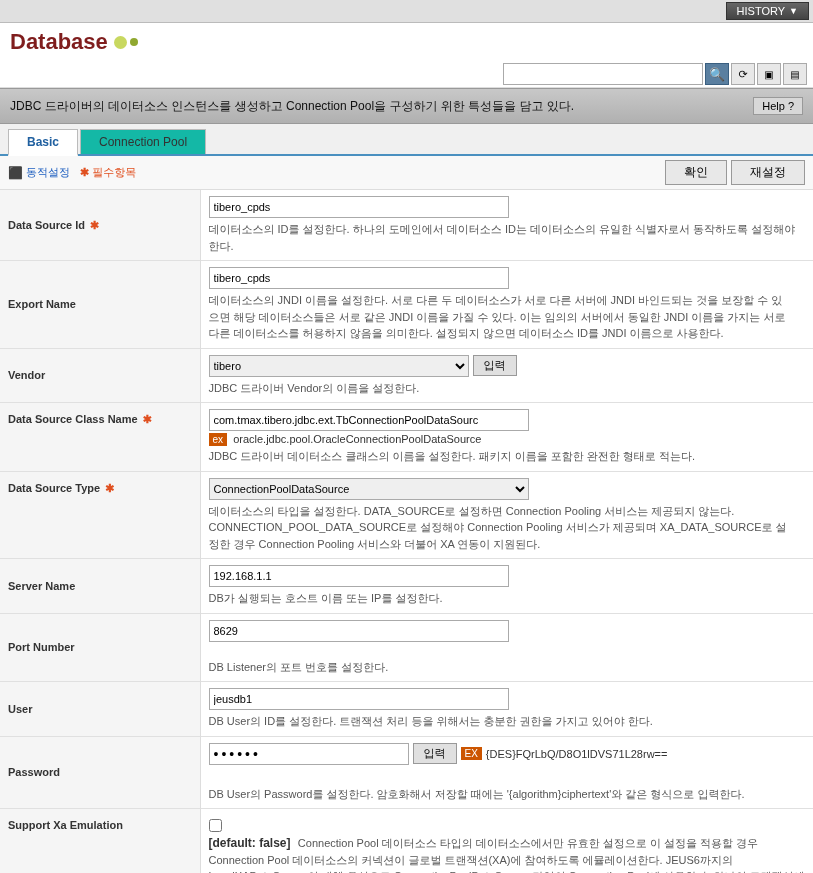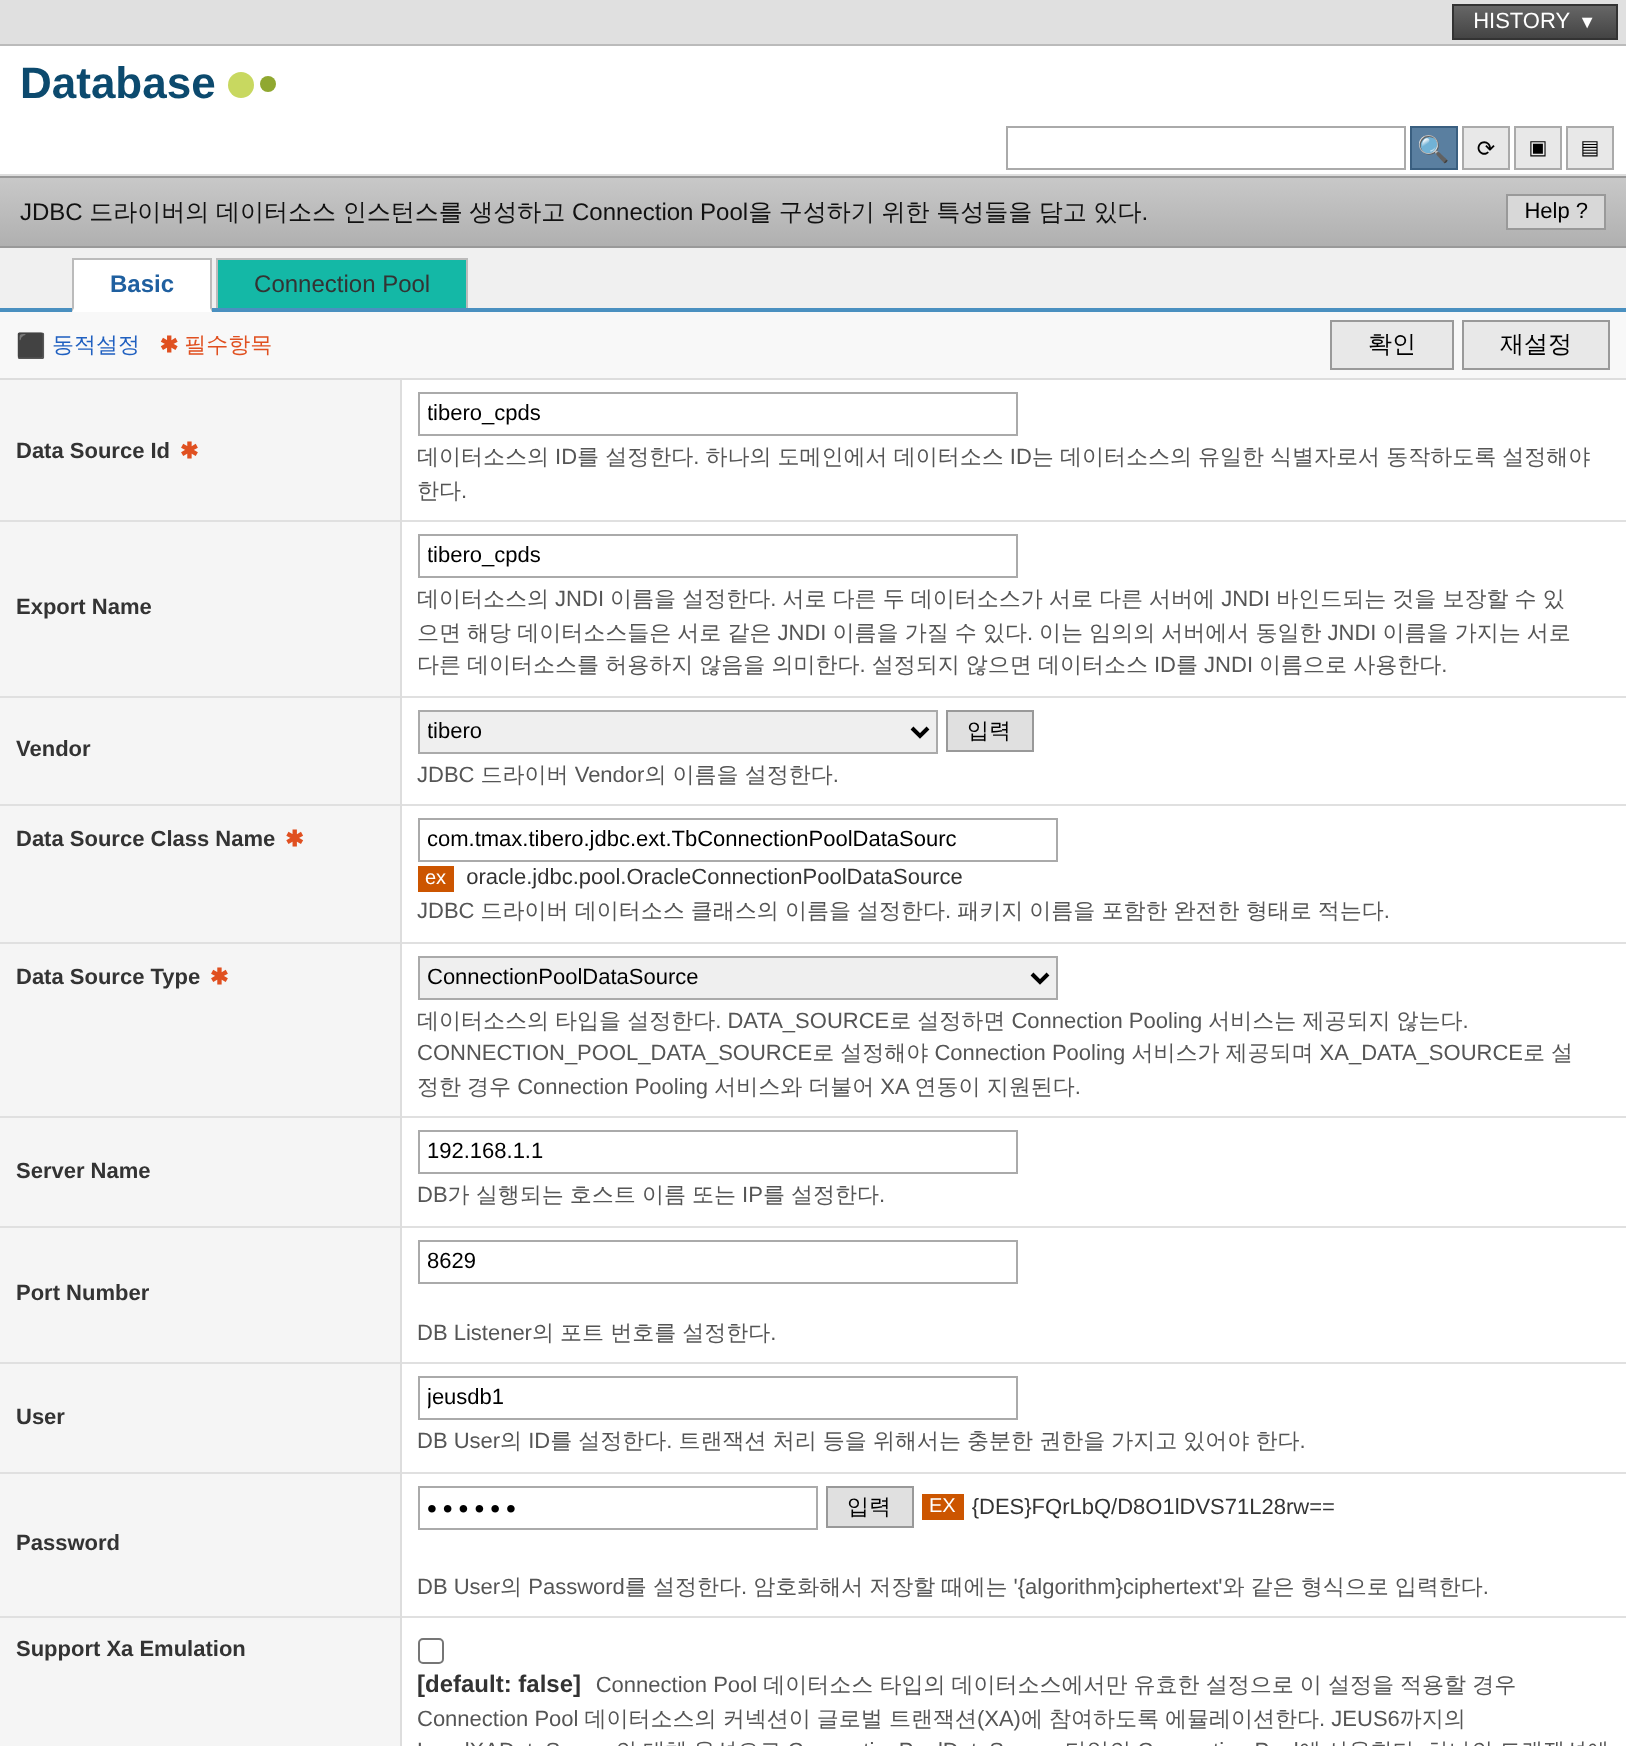--- a/index.html
+++ b/index.html
@@ -9,40 +9,40 @@
 <body>
 
 <div style="display:flex; justify-content:flex-end; background:#e0e0e0; border-bottom:1px solid #bbb; padding:2px 4px;">
   <button style="background:linear-gradient(to bottom,#666,#444);color:#fff;border:1px solid #333;padding:2px 10px;font-size:11px;cursor:pointer;display:flex;align-items:center;gap:4px;">
     <span>HISTORY</span>
     <span style="font-size:9px;">▼</span>
   </button>
 </div>
 
 <div style="display:flex; align-items:center; padding:6px 10px; background:#fff;">
-  <h1 style="font-size:22px;font-weight:bold;color:#0c4a6e;">Database</h1>
+  <h1 style="font-size:22px;font-weight:bold;color:#7f1d1d;">Database</h1>
   <span style="width:13px;height:13px;background:#c8d860;border-radius:50%;margin-left:6px;display:inline-block;"></span>
   <span style="width:8px;height:8px;background:#90a830;border-radius:50%;margin-left:3px;display:inline-block;"></span>
 </div>
 
 <div style="display:flex; justify-content:flex-end; align-items:center; padding:2px 6px; background:#fff; gap:2px; border-bottom:1px solid #ddd;">
   <input type="text" style="width: 200px; height: 22px; border: 1px solid rgb(170, 170, 170); padding: 1px 4px; font-size: 11px;">
   <button style="width:24px;height:22px;background:#5a7fa0;border:1px solid #3a5f80;color:#fff;cursor:pointer;font-size:13px;display:flex;align-items:center;justify-content:center;">🔍</button>
   <button style="width:24px;height:22px;background:#e8e8e8;border:1px solid #aaa;cursor:pointer;font-size:11px;">⟳</button>
   <button style="width:24px;height:22px;background:#e8e8e8;border:1px solid #aaa;cursor:pointer;font-size:10px;">▣</button>
   <button style="width:24px;height:22px;background:#e8e8e8;border:1px solid #aaa;cursor:pointer;font-size:10px;">▤</button>
 </div>
 
 <div style="background:linear-gradient(to bottom,#c8c8c8,#b0b0b0);border-top:1px solid #999;border-bottom:1px solid #999;padding:8px 10px;display:flex;justify-content:space-between;align-items:center;">
   <span style="font-size:12px;color:#111;">JDBC 드라이버의 데이터소스 인스턴스를 생성하고 Connection Pool을 구성하기 위한 특성들을 담고 있다.</span>
   <button style="background:#d8d8d8;border:1px solid #999;padding:2px 8px;font-size:11px;cursor:pointer;white-space:nowrap;">Help ?</button>
 </div>
 
 <div style="display:flex;background:#f0f0f0;border-bottom:2px solid #4a90c0;padding-top:5px;padding-left:8px;gap:2px;">
-  <div style="padding:5px 18px;border:1px solid #bbb;border-bottom:2px solid #fff;background:#fff;font-size:12px;cursor:pointer;color:#2060a0;font-weight:bold;margin-bottom:-2px;margin-left:28px;">
+  <div style="padding:5px 18px;border:1px solid #bbb;border-bottom:2px solid #fff;background:#fff;font-size:12px;cursor:pointer;color:#2060a0;font-weight:bold;margin-bottom:-2px;">
     <span>Basic</span>
   </div>
   <div style="padding:5px 18px;border:1px solid #bbb;border-bottom:none;background:#14b8a6;font-size:12px;cursor:pointer;color:#333;">
     <span>Connection Pool</span>
   </div>
 </div>
 
 <div style="display:flex;justify-content:space-between;align-items:center;padding:4px 8px;background:#f8f8f8;border-bottom:1px solid #ddd;">
   <div style="display:flex;align-items:center;gap:10px;">
     <span style="color:#2060c0;font-size:11px;display:flex;align-items:center;gap:3px;">

